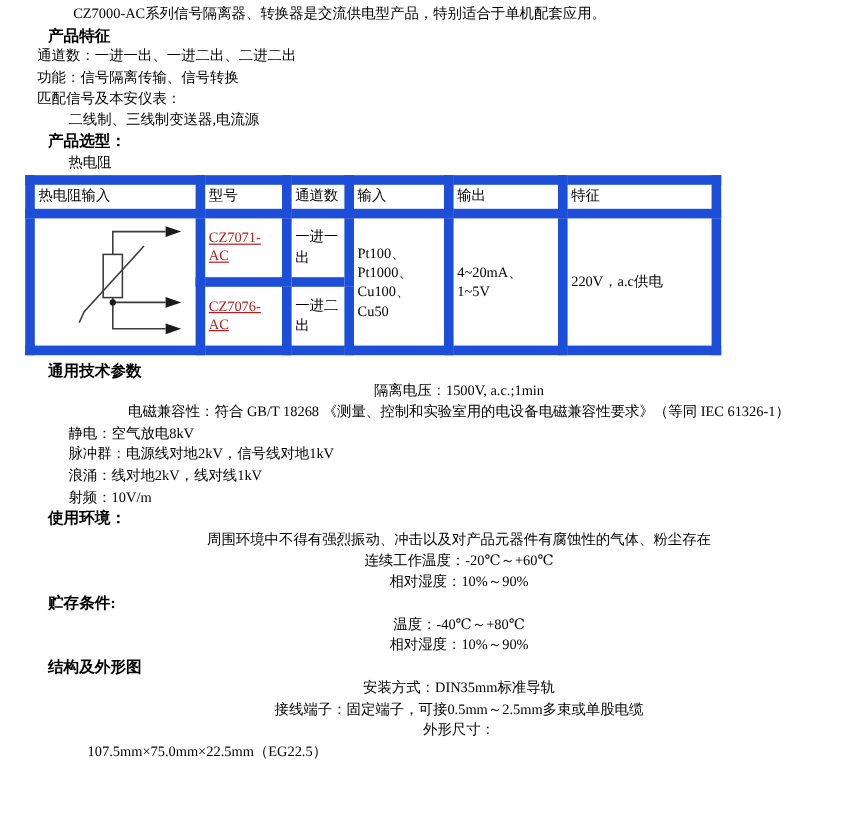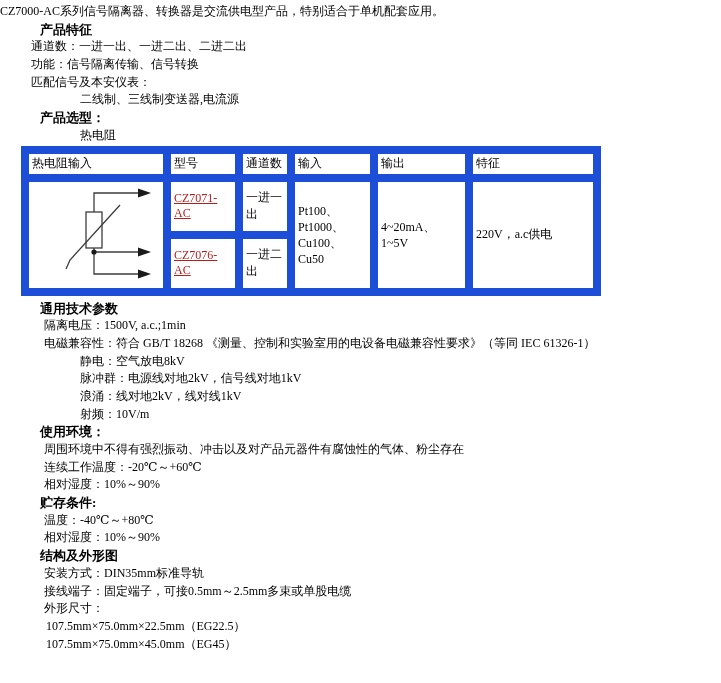--- a/index.html
+++ b/index.html
@@ -4,26 +4,26 @@
 <style>
   html,body{margin:0;padding:0;}
   body{
     width:721px;height:683px;background:#ffffff;color:#000000;
     font-family:"Liberation Serif","DejaVu Serif",serif;
     font-size:12px;overflow:hidden;
   }
   .doc{padding-top:3px;}
   .ln{height:17.7px;line-height:17.7px;white-space:nowrap;}
   .h{font-weight:bold;font-size:13px;}
-  .intro{}
+  .intro{padding-left:45px;margin-left:16px;}
   .ind0{padding-left:40px;}
   .ind1a{padding-left:31px;}
-  .ind1{padding-left:44px;}
-  .ind2{padding-left:80px;}
-  .ind2b{padding-left:46px;}
+  .ind1{padding-left:44px;text-align:center;}
+  .ind2{padding-left:57px;}
+  .ind2b{padding-left:73px;}
   .mt{margin-top:4px;}
 
   table.sel{
     border-collapse:collapse;
     table-layout:fixed;
     margin:1px 0 0 21px;
   }
   table.sel th, table.sel td{
     border:8px solid #1d4ed8;
     padding:1px 3px;
@@ -128,15 +128,14 @@
 
   <div class="ln h ind0">贮存条件:</div>
   <div class="ln ind1">温度：-40℃～+80℃</div>
   <div class="ln ind1">相对湿度：10%～90%</div>
 
   <div class="ln h ind0">结构及外形图</div>
   <div class="ln ind1">安装方式：DIN35mm标准导轨</div>
   <div class="ln ind1">接线端子：固定端子，可接0.5mm～2.5mm多束或单股电缆</div>
   <div class="ln ind1">外形尺寸：</div>
   <div class="ln ind2b">107.5mm×75.0mm×22.5mm（EG22.5）</div>
-  <div class="ln ind2b">107.5mm×75.0mm×45.0mm（EG45）</div>
 
 </div>
 
 </body></html>

